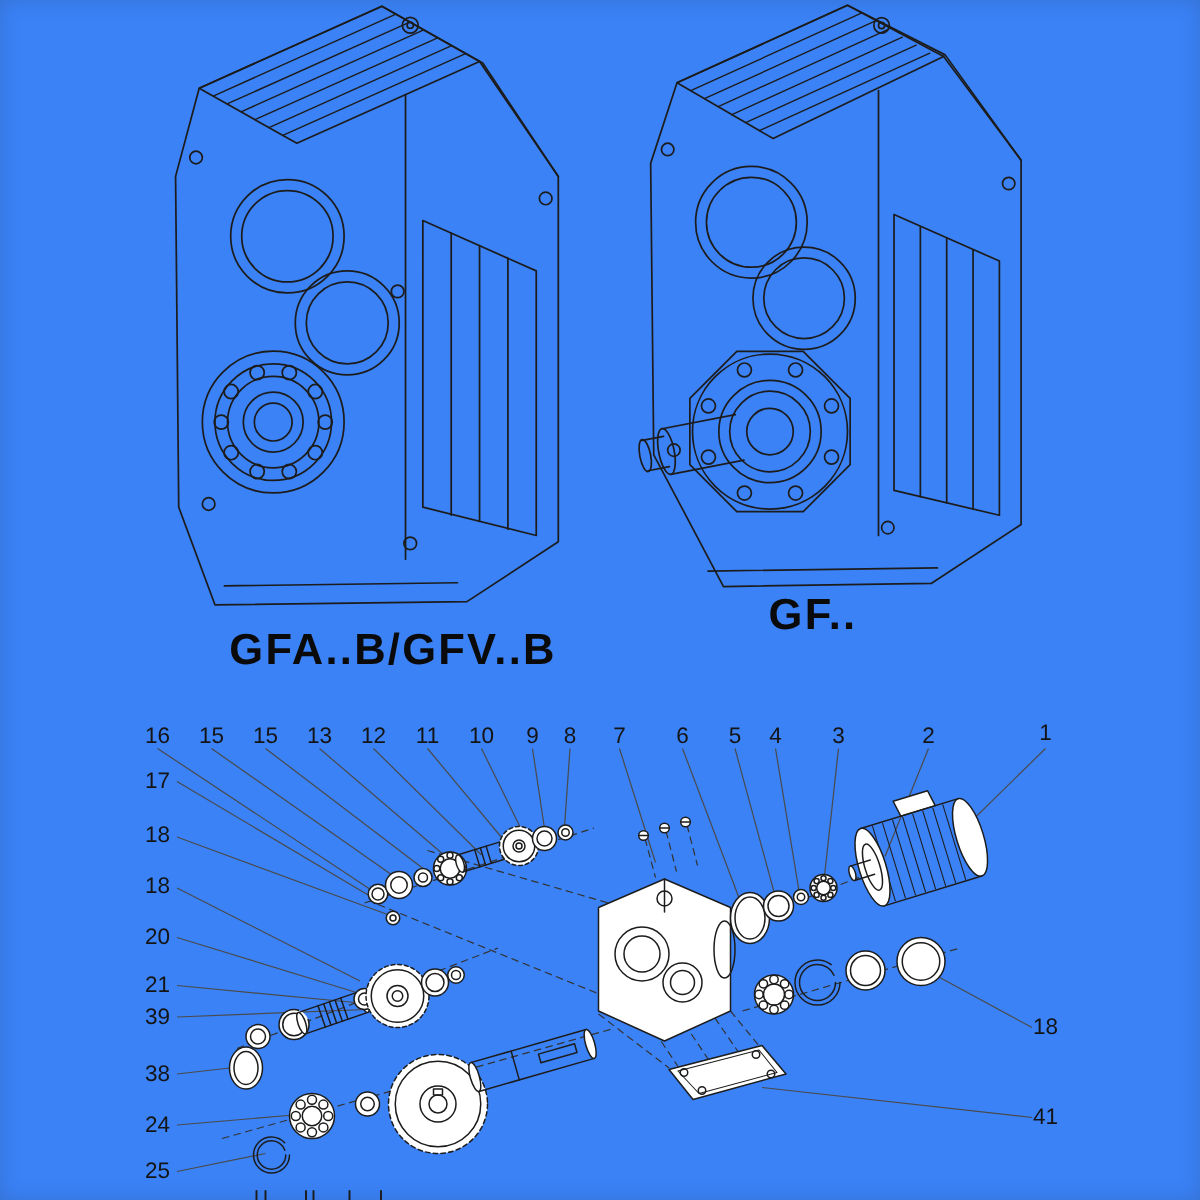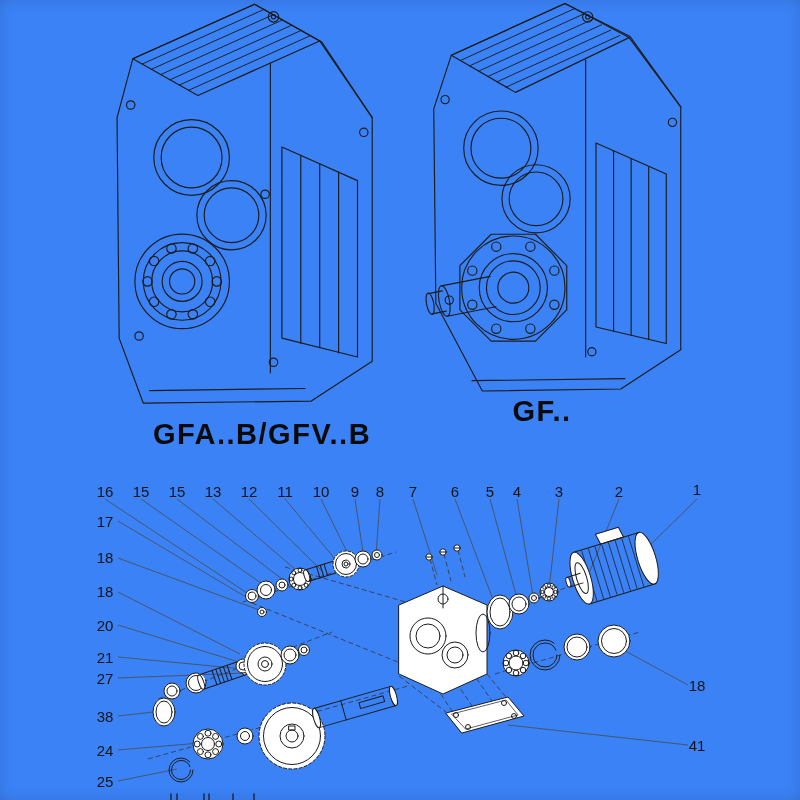--- a/index.html
+++ b/index.html
@@ -431,21 +431,21 @@
     <span class="callout" style="left:517px;top:491px">4</span>
     <span class="callout" style="left:559px;top:491px">3</span>
     <span class="callout" style="left:619px;top:491px">2</span>
     <span class="callout" style="left:697px;top:489px">1</span>
 
     <span class="callout" style="left:105px;top:521px">17</span>
     <span class="callout" style="left:105px;top:557px">18</span>
     <span class="callout" style="left:105px;top:591px">18</span>
     <span class="callout" style="left:105px;top:625px">20</span>
     <span class="callout" style="left:105px;top:657px">21</span>
-    <span class="callout" style="left:105px;top:678px">27</span>
+    <span class="callout" style="left:105px;top:678px">39</span>
     <span class="callout" style="left:105px;top:716px">38</span>
     <span class="callout" style="left:105px;top:750px">24</span>
     <span class="callout" style="left:105px;top:781px">25</span>
 
     <span class="callout" style="left:697px;top:685px">18</span>
     <span class="callout" style="left:697px;top:745px">41</span>
   </div>
 
 </div>
 

